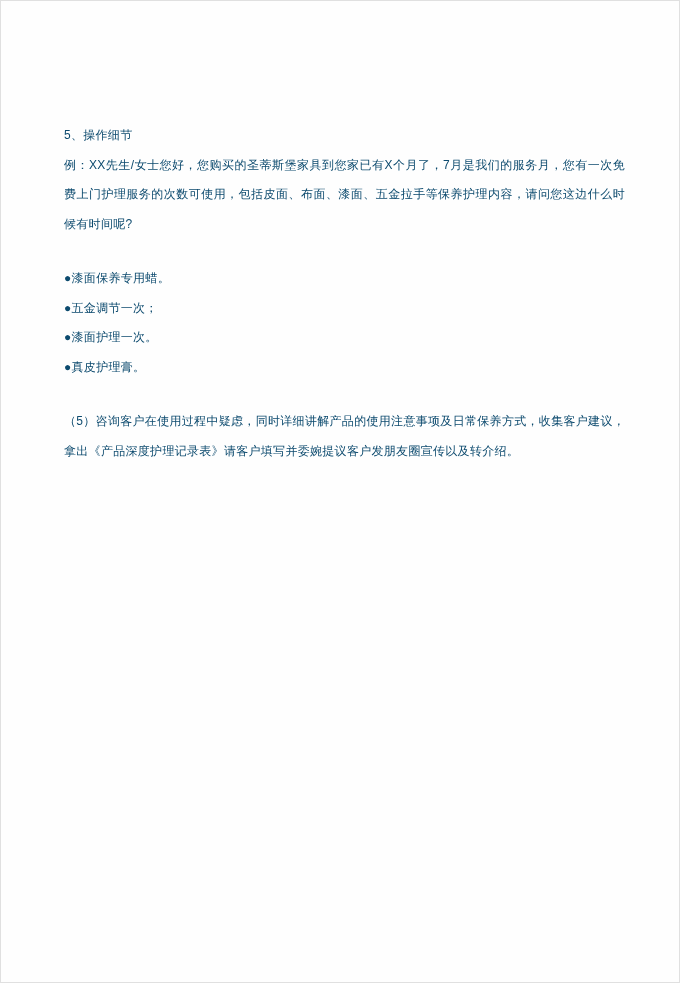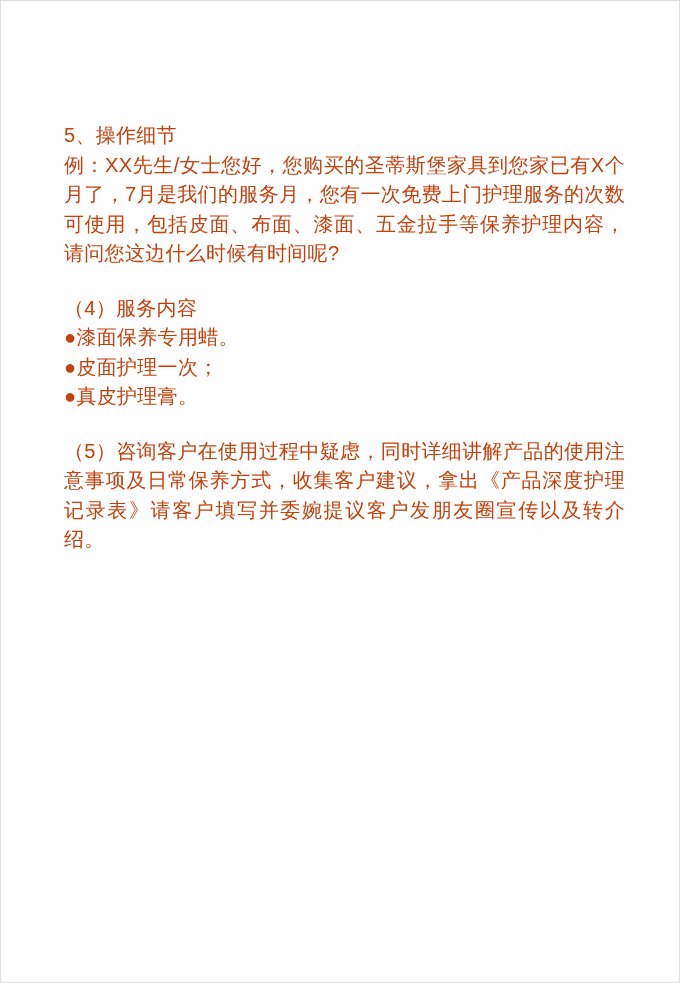--- a/index.html
+++ b/index.html
@@ -13,22 +13,22 @@
     height: 983px;
     box-sizing: border-box;
     background: #fefefe;
     border: 1px solid #e0e0e0;
     overflow: hidden;
     font-family: "Liberation Sans", "DejaVu Sans", sans-serif;
   }
   .content {
     box-sizing: border-box;
     padding: 120px 54px 0 63px;
-    color: #c2410c;
-    font-size: 20px;
+    color: #0c4a6e;
+    font-size: 12px;
     line-height: 29.5px;
     letter-spacing: 0.3px;
   }
   .block {
     margin: 0 0 25px 0;
   }
   .content p {
     margin: 0;
     padding: 0;
   }
@@ -44,23 +44,23 @@
   <div class="content">
 
     <div class="block">
       <p>5、操作细节</p>
       <p class="just">例：XX先生/女士您好，您购买的圣蒂斯堡家具到您家已有X个月了，7月是我们的服务月，您有一次免费上门护理服务的次数可使用，包括皮面、布面、漆面、五金拉手等保养护理内容，请问您这边什么时候有时间呢?</p>
     </div>
 
 
 
     <div class="block">
-      <p>（4）服务内容</p>
       <p>●漆面保养专用蜡。</p>
-      <p>●皮面护理一次；</p>
+      <p>●五金调节一次；</p>
+      <p>●漆面护理一次。</p>
       <p>●真皮护理膏。</p>
     </div>
 
     <div class="block">
       <p class="just">（5）咨询客户在使用过程中疑虑，同时详细讲解产品的使用注意事项及日常保养方式，收集客户建议，拿出《产品深度护理记录表》请客户填写并委婉提议客户发朋友圈宣传以及转介绍。</p>
     </div>
 
 
 
   </div>

